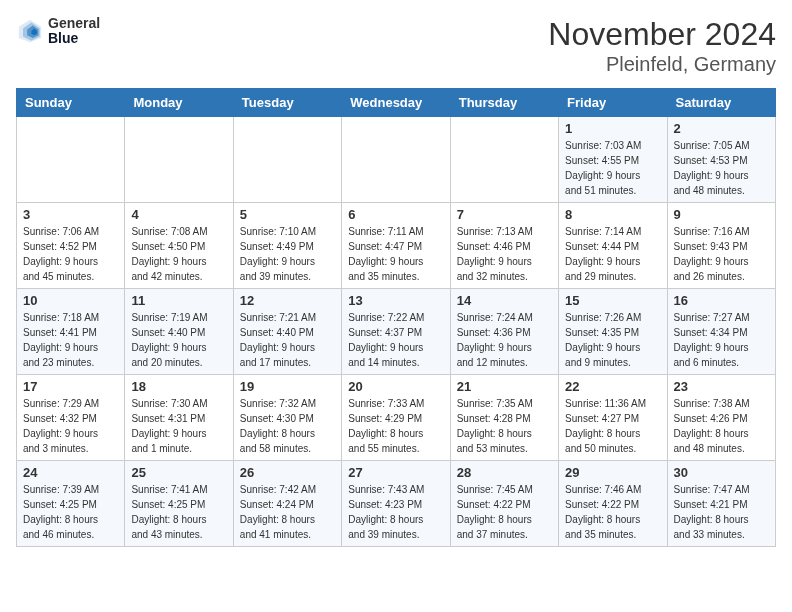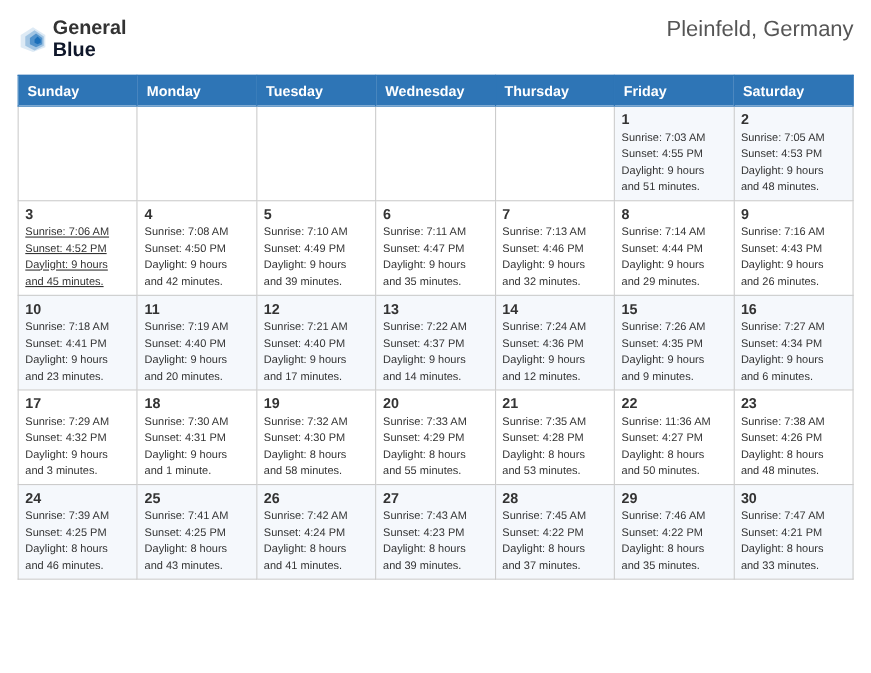--- a/index.html
+++ b/index.html
@@ -15,21 +15,21 @@
       justify-content: space-between;
       align-items: flex-start;
       margin-bottom: 12px;
     }
     .logo {
       display: flex;
       align-items: center;
       gap: 4px;
     }
     .logo-text {
-      font-size: 18px;
+      font-size: 14px;
       font-weight: bold;
       line-height: 1.1;
     }
     .logo-general { color: #333; }
     .logo-blue { color: #0f172a; }
     .logo-icon {
       width: 28px;
       height: 28px;
     }
     .title-section {
@@ -98,20 +98,21 @@
       <polygon points="22,8 34,16 34,28 22,34 10,28 10,16" fill="#1a6fba" opacity="0.3"></polygon>
       <polygon points="24,12 32,18 32,26 24,30 16,26 16,18" fill="#1a6fba" opacity="0.6"></polygon>
       <polygon points="26,16 30,20 30,24 26,26 22,24 22,20" fill="#1a6fba"></polygon>
     </svg>
     <div class="logo-text">
       <div><span class="logo-general">General</span></div>
       <div><span class="logo-blue">Blue</span></div>
     </div>
   </div>
   <div class="title-section">
+    <div class="month-title">November 2024</div>
     <div class="location">Pleinfeld, Germany</div>
   </div>
 </div>
 
 <table class="calendar">
   <thead>
     <tr>
       <th>Sunday</th>
       <th>Monday</th>
       <th>Tuesday</th>
@@ -139,21 +140,21 @@
           <span class="day-number">2</span>
           <div class="day-info" style="white-space: pre-line;">Sunrise: 7:05 AM
 Sunset: 4:53 PM
 Daylight: 9 hours
 and 48 minutes.</div>
         </td>
       </tr>
       <tr>
         <td>
           <span class="day-number">3</span>
-          <div class="day-info" style="white-space: pre-line; text-decoration: underline;">Sunrise: 7:06 AM
+          <div class="day-info" style="white-space: pre-line;">Sunrise: 7:06 AM
 Sunset: 4:52 PM
 Daylight: 9 hours
 and 45 minutes.</div>
         </td>
         <td>
           <span class="day-number">4</span>
           <div class="day-info" style="white-space: pre-line;">Sunrise: 7:08 AM
 Sunset: 4:50 PM
 Daylight: 9 hours
 and 42 minutes.</div>
@@ -182,21 +183,21 @@
         <td>
           <span class="day-number">8</span>
           <div class="day-info" style="white-space: pre-line;">Sunrise: 7:14 AM
 Sunset: 4:44 PM
 Daylight: 9 hours
 and 29 minutes.</div>
         </td>
         <td>
           <span class="day-number">9</span>
           <div class="day-info" style="white-space: pre-line;">Sunrise: 7:16 AM
-Sunset: 4:43 PM
+Sunset: 9:43 PM
 Daylight: 9 hours
 and 26 minutes.</div>
         </td>
       </tr>
       <tr>
         <td>
           <span class="day-number">10</span>
           <div class="day-info" style="white-space: pre-line;">Sunrise: 7:18 AM
 Sunset: 4:41 PM
 Daylight: 9 hours

